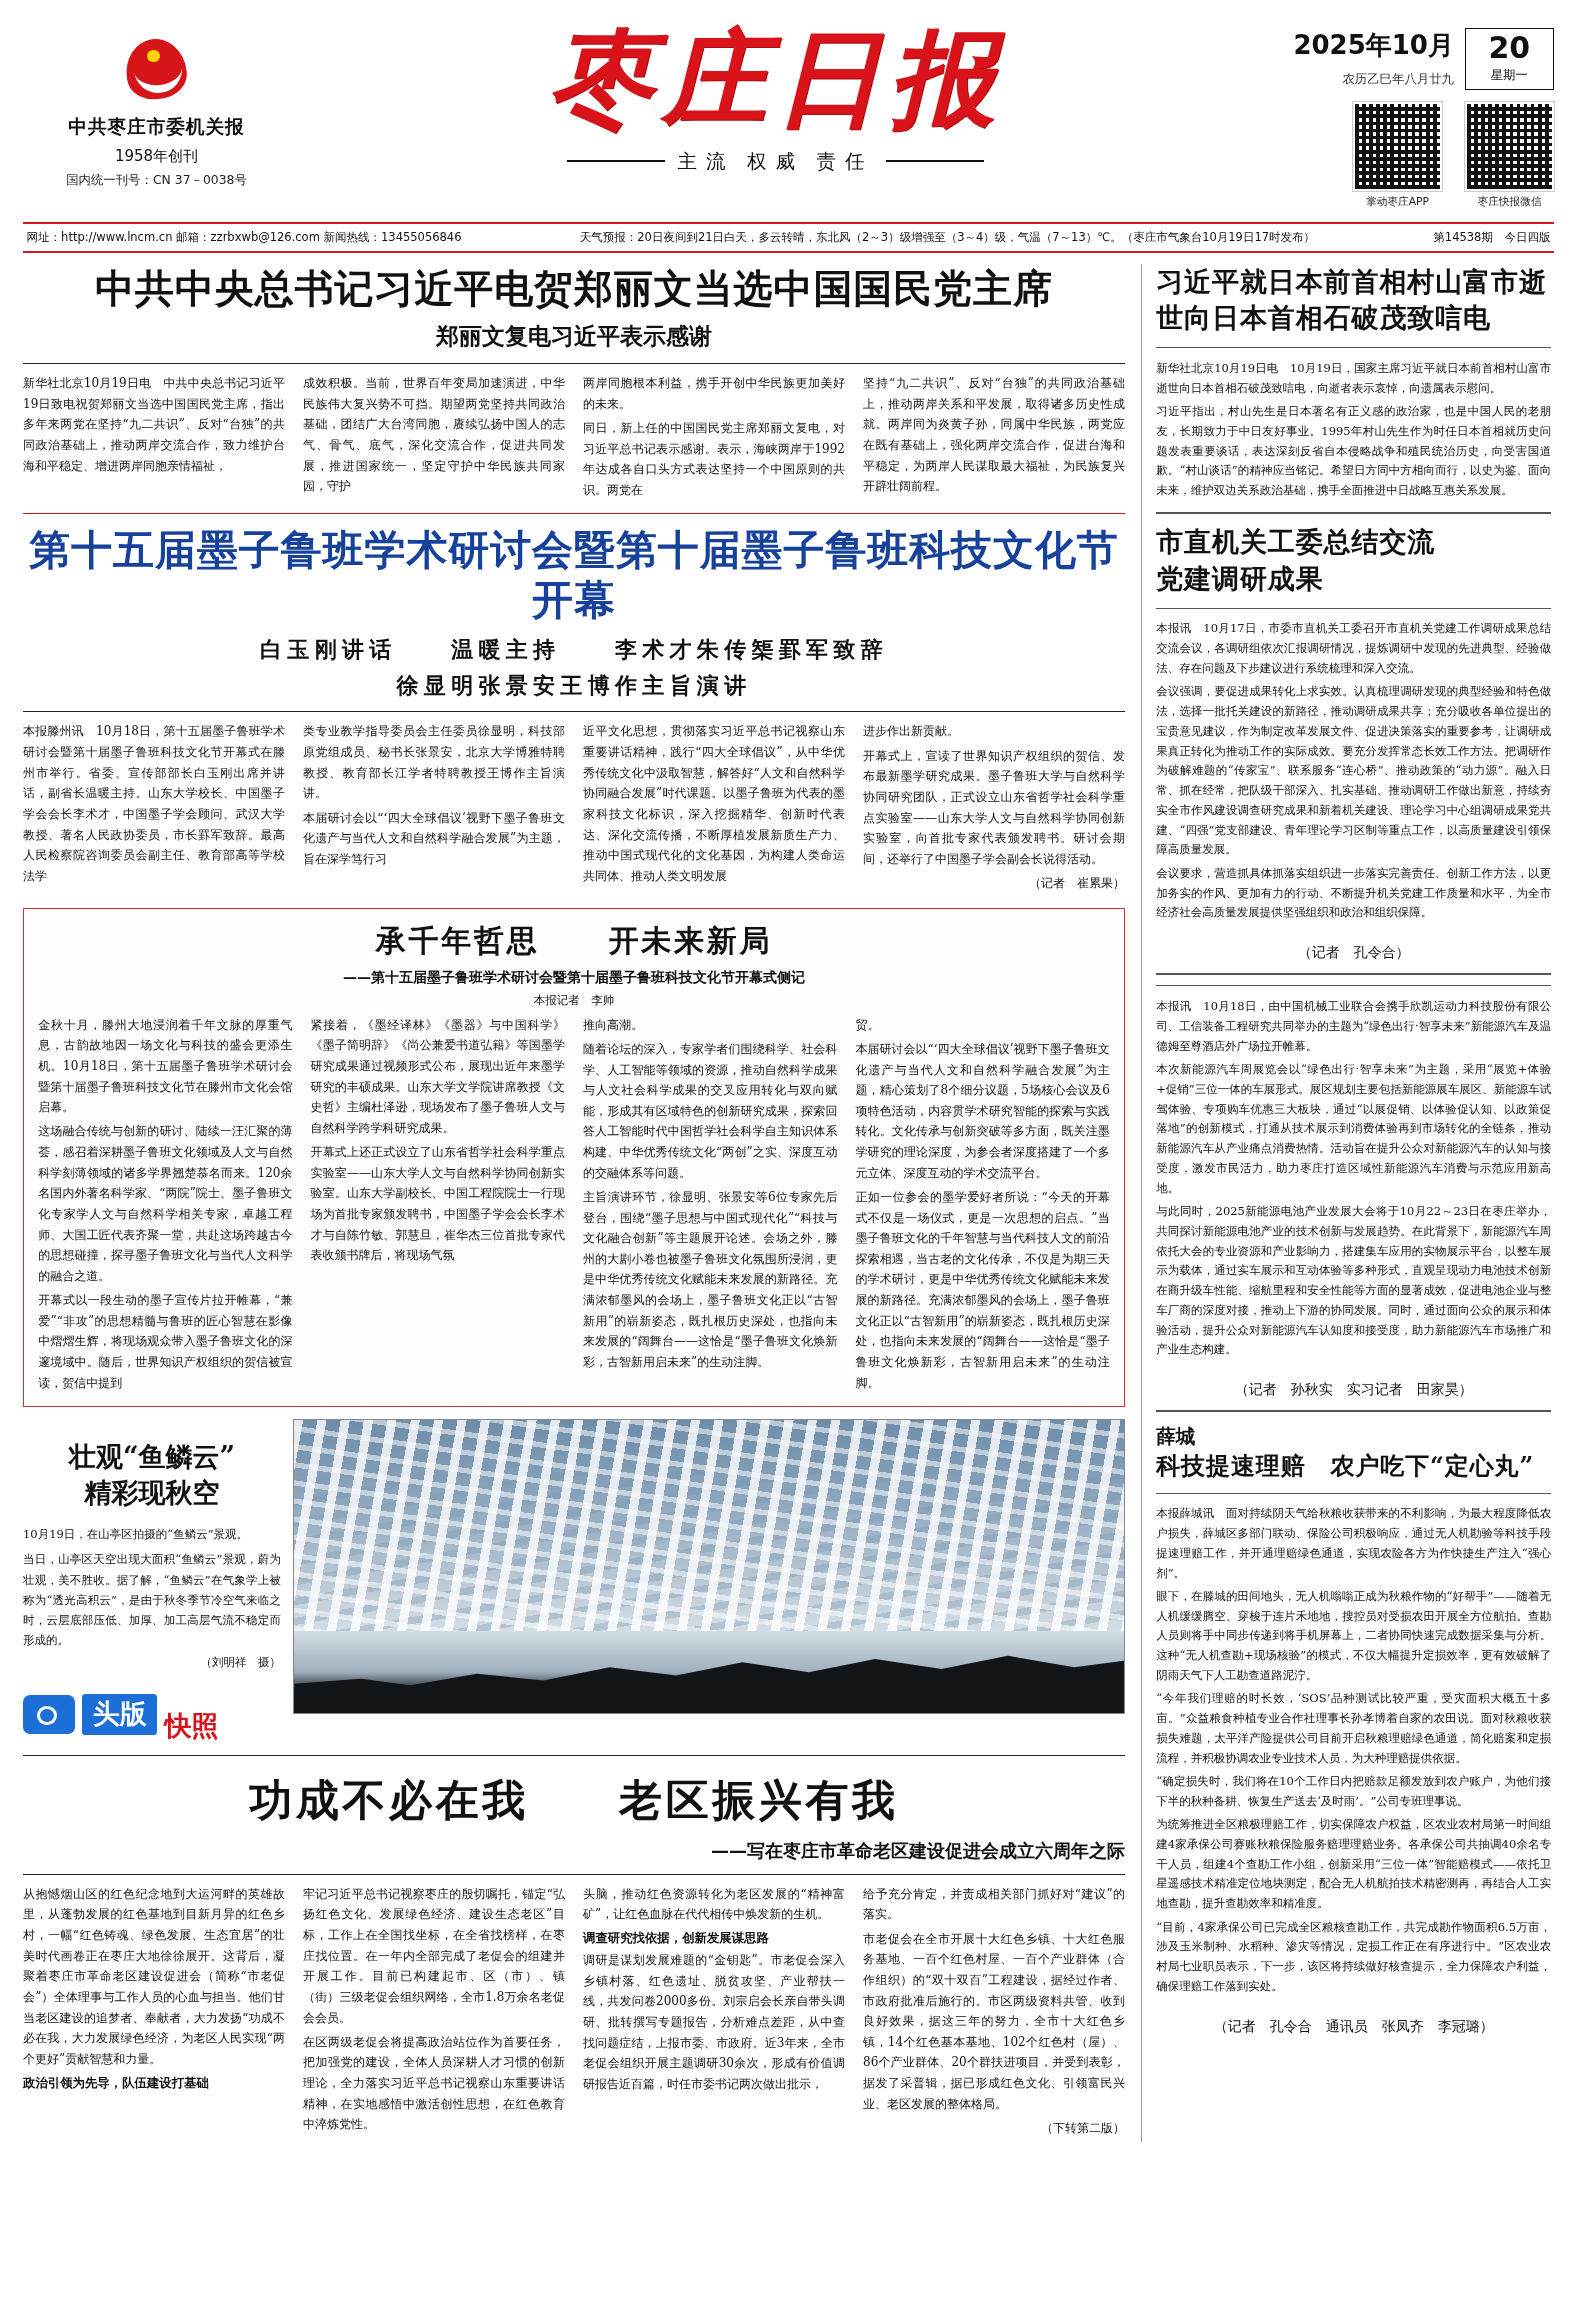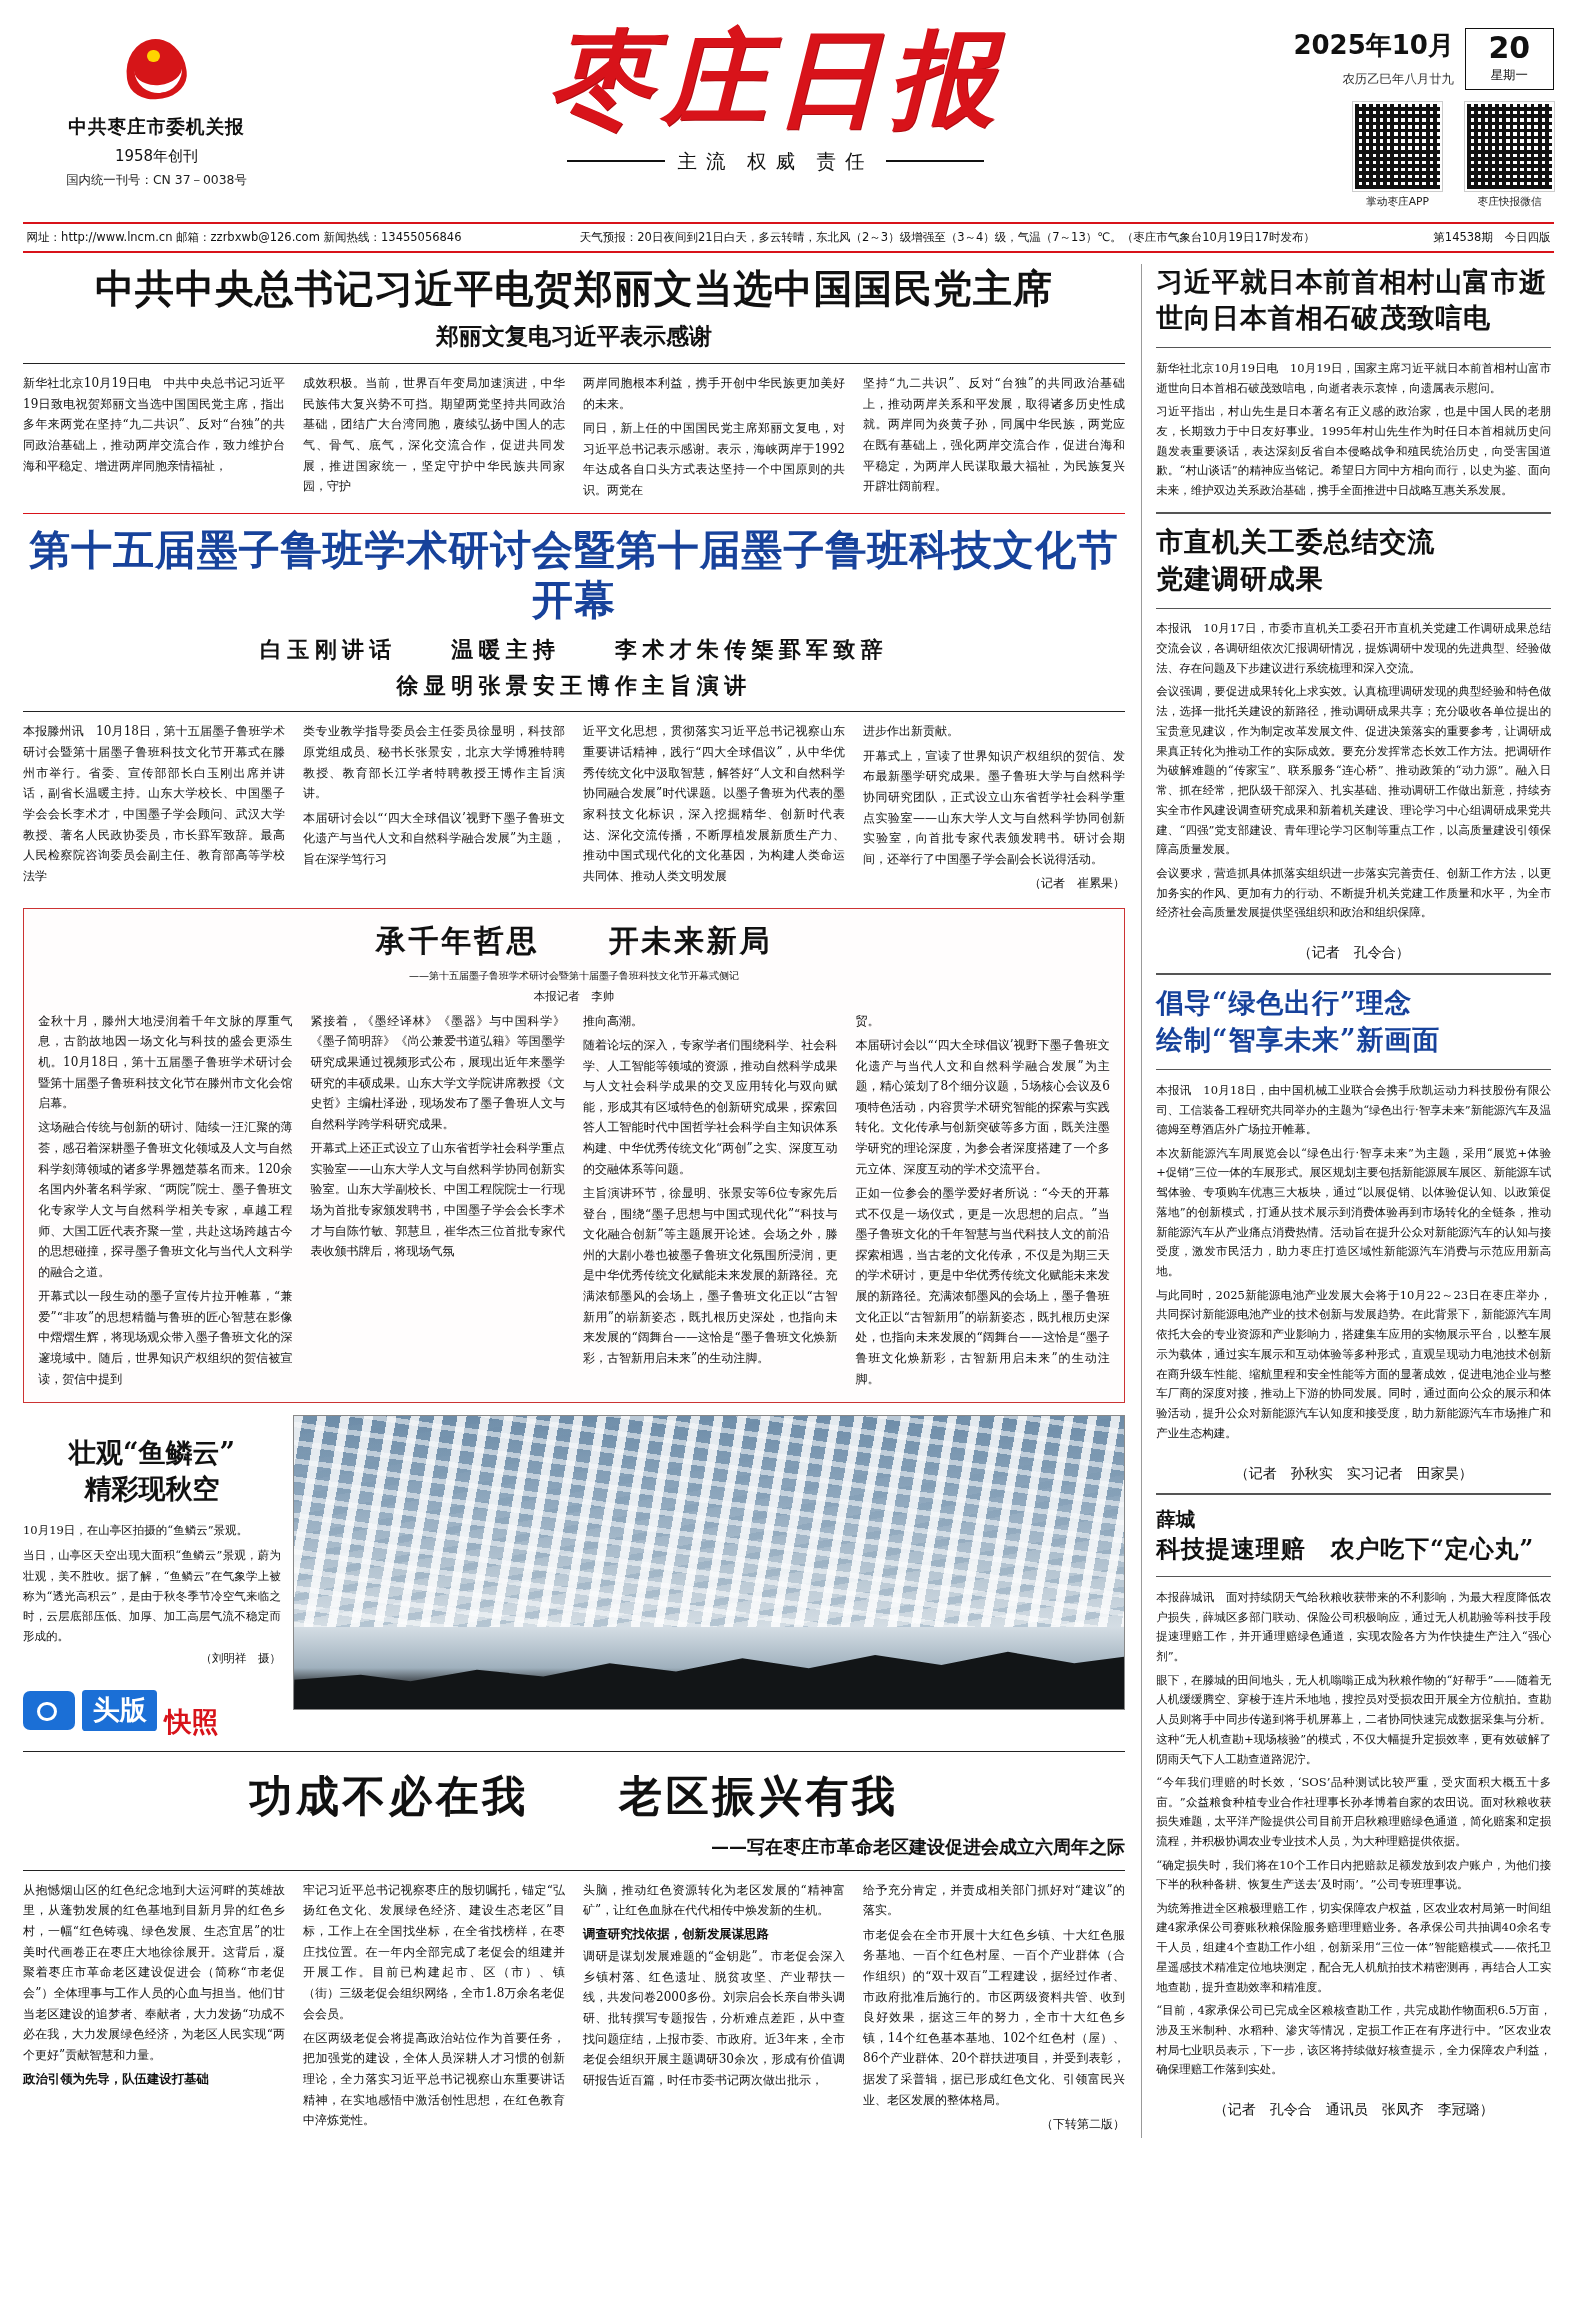--- a/index.html
+++ b/index.html
@@ -118,21 +118,21 @@
   .feature-box{
     border:0.9px solid #c33;
     margin-top:10.7px;padding:12.4px 14.2px 9px 14.2px;
     background:#fffdfd;
   }
   .feature-title{
     font-family:"DejaVu Serif","Liberation Serif",serif;
     font-size:30px;font-weight:bold;text-align:center;letter-spacing:2.7px;
   }
   .feature-sub{
-    text-align:center;font-size:10px;margin-top:7.1px;font-weight:normal;
+    text-align:center;font-size:14px;margin-top:7.1px;font-weight:bold;
   }
   .byline-c{text-align:center;font-size:11.5px;margin:5.3px 0 7.1px 0;}
   
   .photo-block{display:flex;gap:12.4px;margin-top:12.4px;align-items:stretch;}
   .photo-cap{width:258px;}
   .photo-cap .pc-title{
     font-family:"DejaVu Serif","Liberation Serif",serif;
     font-size:27px;font-weight:bold;text-align:center;line-height:1.35;
     margin:19.5px 0 12.4px 0;
   }
@@ -415,22 +415,20 @@
         <hr class="side-rule">
         <p>本报讯　10月17日，市委市直机关工委召开市直机关党建工作调研成果总结交流会议，各调研组依次汇报调研情况，提炼调研中发现的先进典型、经验做法、存在问题及下步建议进行系统梳理和深入交流。</p>
         <p>会议强调，要促进成果转化上求实效。认真梳理调研发现的典型经验和特色做法，选择一批托关建设的新路径，推动调研成果共享；充分吸收各单位提出的宝贵意见建议，作为制定改革发展文件、促进决策落实的重要参考，让调研成果真正转化为推动工作的实际成效。要充分发挥常态长效工作方法。把调研作为破解难题的“传家宝”、联系服务“连心桥”、推动政策的“动力源”。融入日常、抓在经常，把队级干部深入、扎实基础、推动调研工作做出新意，持续夯实全市作风建设调查研究成果和新着机关建设、理论学习中心组调研成果党共建、“四强”党支部建设、青年理论学习区制等重点工作，以高质量建设引领保障高质量发展。</p>
         <p>会议要求，营造抓具体抓落实组织进一步落实完善责任、创新工作方法，以更加务实的作风、更加有力的行动、不断提升机关党建工作质量和水平，为全市经济社会高质量发展提供坚强组织和政治和组织保障。</p>
         <div class="side-credit">（记者　孔令合）</div>
       </div>
 
       <hr class="side-rule dbl">
 
       <div class="side-art">
-        <div class="side-head blue" style="white-space:pre-line;">倡导“绿色出行”理念
-绘制“智享未来”新画面</div>
         <hr class="side-rule">
         <p>本报讯　10月18日，由中国机械工业联合会携手欣凯运动力科技股份有限公司、工信装备工程研究共同举办的主题为“绿色出行·智享未来”新能源汽车及温德姆至尊酒店外广场拉开帷幕。</p>
         <p>本次新能源汽车周展览会以“绿色出行·智享未来”为主题，采用“展览+体验+促销”三位一体的车展形式。展区规划主要包括新能源展车展区、新能源车试驾体验、专项购车优惠三大板块，通过“以展促销、以体验促认知、以政策促落地”的创新模式，打通从技术展示到消费体验再到市场转化的全链条，推动新能源汽车从产业痛点消费热情。活动旨在提升公众对新能源汽车的认知与接受度，激发市民活力，助力枣庄打造区域性新能源汽车消费与示范应用新高地。</p>
         <p>与此同时，2025新能源电池产业发展大会将于10月22～23日在枣庄举办，共同探讨新能源电池产业的技术创新与发展趋势。在此背景下，新能源汽车周依托大会的专业资源和产业影响力，搭建集车应用的实物展示平台，以整车展示为载体，通过实车展示和互动体验等多种形式，直观呈现动力电池技术创新在商升级车性能、缩航里程和安全性能等方面的显著成效，促进电池企业与整车厂商的深度对接，推动上下游的协同发展。同时，通过面向公众的展示和体验活动，提升公众对新能源汽车认知度和接受度，助力新能源汽车市场推广和产业生态构建。</p>
         <div class="side-credit">（记者　孙秋实　实习记者　田家昊）</div>
       </div>
 
       <hr class="side-rule dbl">
 
       <div class="side-art">

